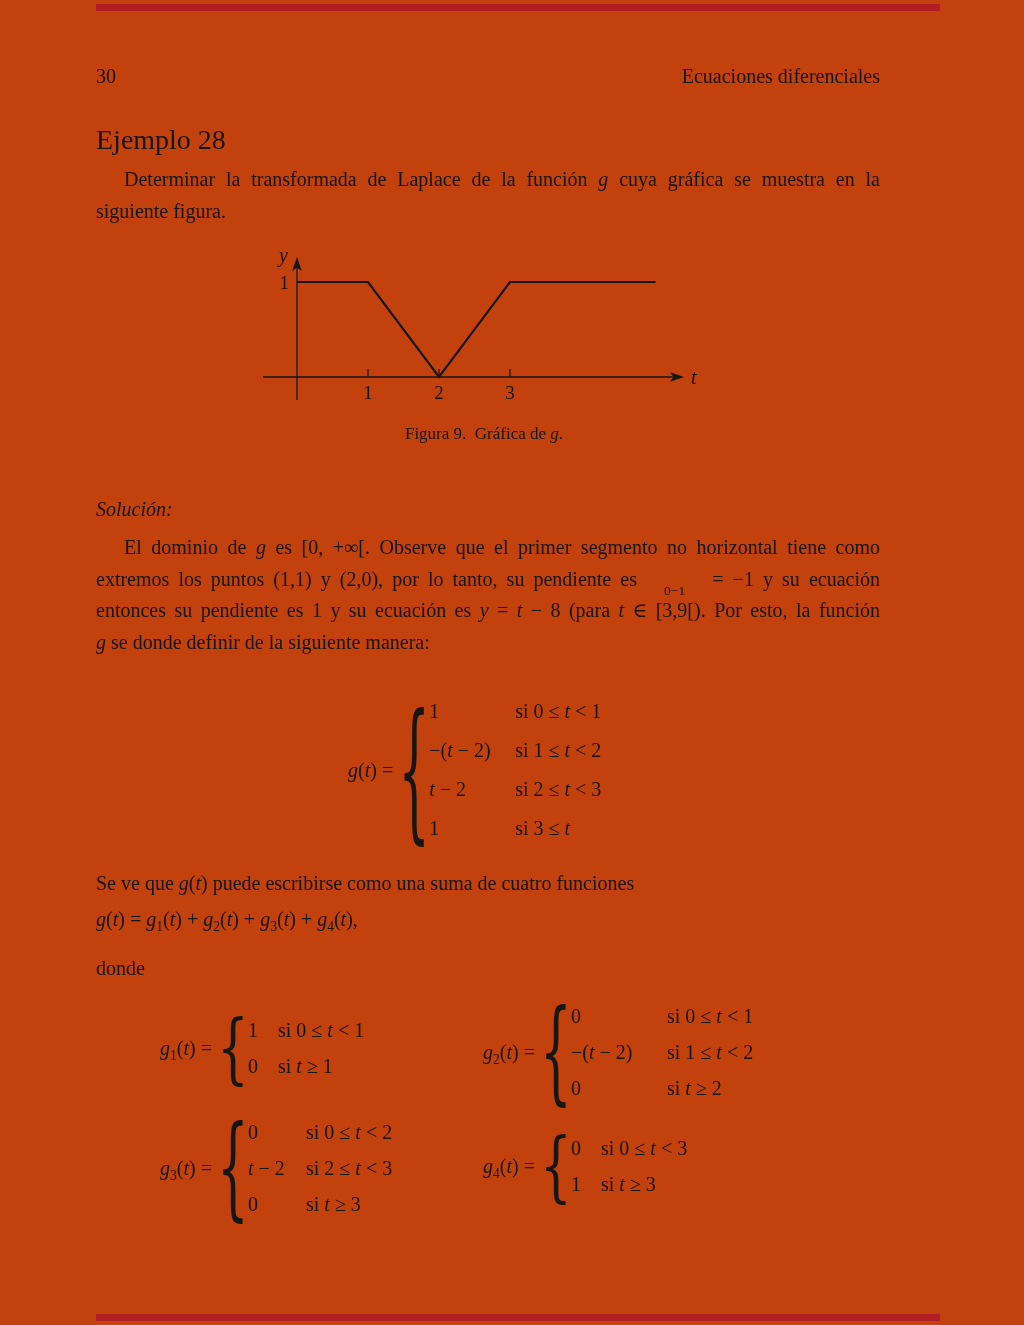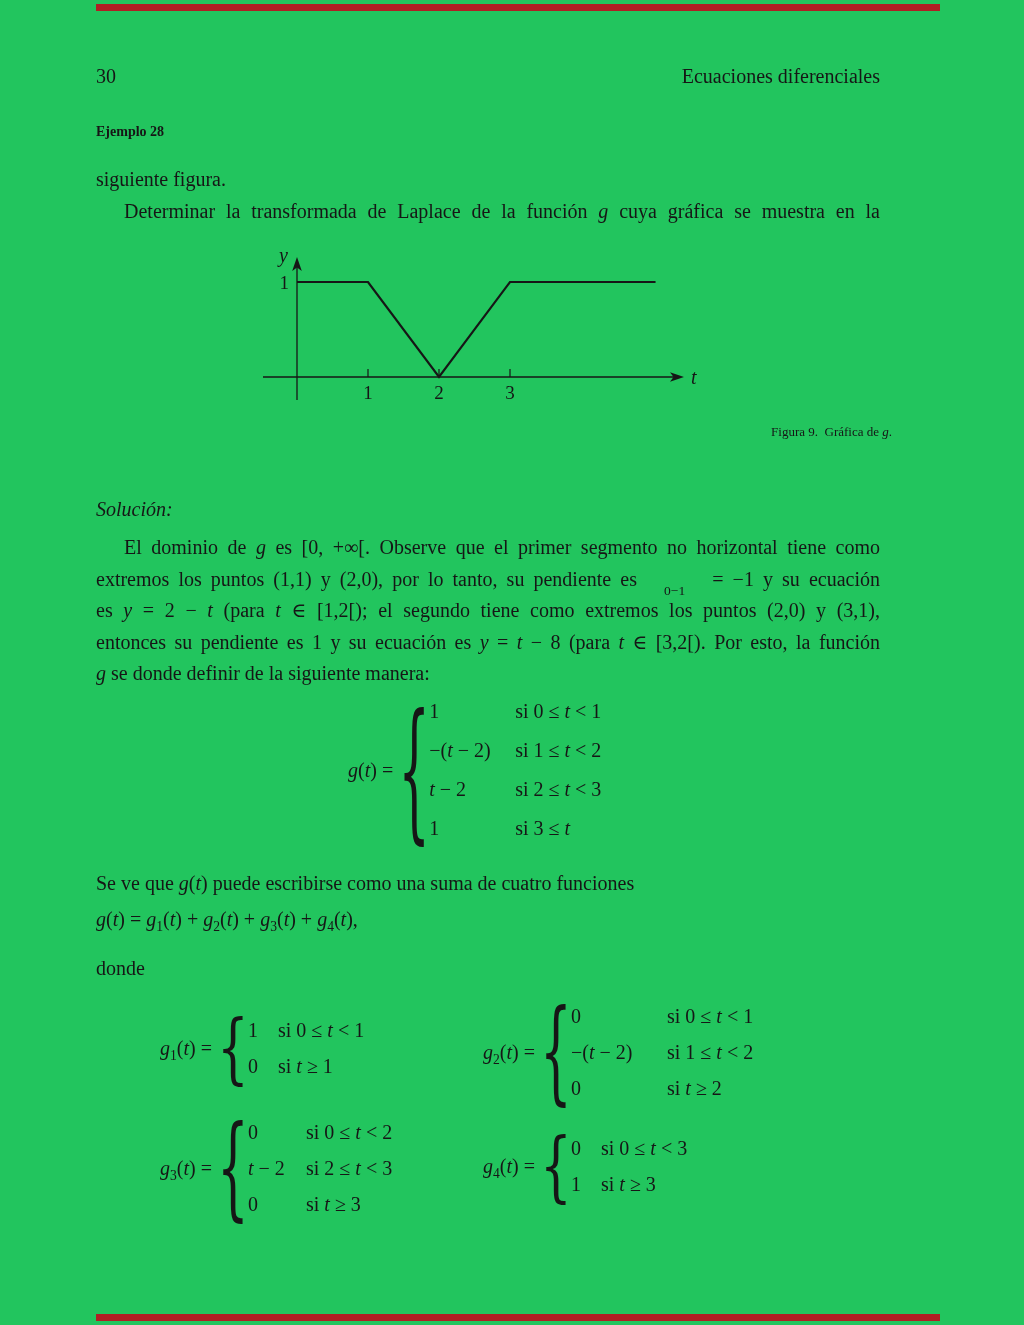--- a/index.html
+++ b/index.html
@@ -1,32 +1,32 @@
 <!DOCTYPE html>
 <html style="--accent: #b01f24;"><head>
 <meta charset="utf-8">
 <style>
   html,body{margin:0;padding:0;background:#ffffff;}
-  .page{position:relative;width:1024px;height:1325px;background:#22c55e;overflow:hidden;
+  .page{position:relative;width:1024px;height:1325px;background:#c2410c;overflow:hidden;
         font-family:"Liberation Serif","DejaVu Serif",serif;color:#161616;}
   .rule{position:absolute;left:96px;width:844px;height:7px;background:var(--accent,#b01f24);}
   .rule-top{top:4px;}
   .rule-bottom{top:1314px;}
   .hdr{position:absolute;top:63px;left:96px;width:784px;display:flex;justify-content:space-between;
        font-size:20px;line-height:26px;}
-  .h-ex{position:absolute;top:124px;left:96px;font-size:14px;font-weight:bold;}
+  .h-ex{position:absolute;top:124px;left:96px;font-size:28px;font-weight:normal;}
   .para{position:absolute;left:96px;width:784px;font-size:20px;}
   .line{display:block;line-height:31.6px;height:31.6px;overflow:hidden;}
   .jline{text-align:justify;}
   .jline::after{content:"";display:inline-block;width:100%;height:0;}
   .indent{text-indent:28px;}
   .it{font-style:italic;}
   sub{font-size:68%;line-height:0;}
-  .caption{position:absolute;top:424px;left:108px;width:784px;text-align:right;
-           font-size:13px;white-space:pre;}
+  .caption{position:absolute;top:424px;left:92px;width:784px;text-align:center;
+           font-size:17px;white-space:pre;}
   .sol{position:absolute;top:498px;left:96px;font-size:20px;font-style:italic;}
   .centerline{position:absolute;left:96px;width:784px;text-align:left;font-size:20px;}
   
   .frac{display:inline-flex;flex-direction:column;align-items:center;vertical-align:-9px;
         font-size:13.5px;line-height:1.12;margin:0 16px;}
   .fnum{border-bottom:1.2px solid #161616;padding:0 2px;}
   
   .pw{position:absolute;display:flex;align-items:center;font-size:20px;}
   .pw-lhs{margin-right:10px;white-space:nowrap;}
   .bwrap{width:22px;display:flex;align-items:center;justify-content:center;margin-right:4px;}
@@ -57,22 +57,22 @@
   <div class="rule rule-bottom"></div>
 
   <div class="hdr">
     <span>30</span>
     <span>Ecuaciones diferenciales</span>
   </div>
 
   <div class="h-ex">Ejemplo 28</div>
 
   <div class="para" style="top:164px;">
+    <span class="line jline indent"><span>Determinar la transformada de Laplace de la función </span><span class="it">g</span><span> cuya gráfica se muestra en la</span></span>
     <span class="line"><span>siguiente figura.</span></span>
-    <span class="line jline indent"><span>Determinar la transformada de Laplace de la función </span><span class="it">g</span><span> cuya gráfica se muestra en la</span></span>
   </div>
 
   <svg class="fig" width="470" height="165" viewBox="0 0 470 165">
 
     <line x1="10" y1="135" x2="424" y2="135" stroke="#161616" stroke-width="1.3"></line>
     <path d="M431,135 L417,130.2 L420.5,135 L417,139.8 Z" fill="#161616"></path>
     <line x1="44" y1="158" x2="44" y2="22" stroke="#161616" stroke-width="1.3"></line>
     <path d="M44,15 L39.2,29 L44,25.5 L48.8,29 Z" fill="#161616"></path>
 
     <line x1="115" y1="127" x2="115" y2="135" stroke="#161616" stroke-width="1.2"></line>
@@ -91,22 +91,21 @@
 
   <div class="caption"><span>Figura 9.  Gráfica de </span><span class="it">g</span><span>.</span></div>
 
   <div class="sol">Solución:</div>
 
   <div class="para" style="top:532px;">
     <span class="line jline indent"><span>El dominio de </span><span class="it">g</span><span> es [0, +∞[. Observe que el primer segmento no horizontal tiene como</span></span>
     <span class="line jline"><span>extremos los puntos (1,1) y (2,0), por lo tanto, su pendiente es </span><span class="frac">
           <span class="fnum">0−1</span>
         </span><span> = −1 y su ecuación</span></span>
-    <span class="line jline"><span>es </span><span class="it">y</span><span> = 2 − </span><span class="it">t</span><span> (para </span><span class="it">t</span><span> ∈ [1,2[); el segundo tiene como extremos los puntos (2,0) y (3,1),</span></span>
-    <span class="line jline"><span>entonces su pendiente es 1 y su ecuación es </span><span class="it">y</span><span> = </span><span class="it">t</span><span> − 8 (para </span><span class="it">t</span><span> ∈ [3,2[). Por esto, la función</span></span>
+    <span class="line jline"><span>entonces su pendiente es 1 y su ecuación es </span><span class="it">y</span><span> = </span><span class="it">t</span><span> − 8 (para </span><span class="it">t</span><span> ∈ [3,9[). Por esto, la función</span></span>
     <span class="line"><span class="it">g</span><span> se donde definir de la siguiente manera:</span></span>
   </div>
 
   <div class="pw pw-main" style="left:348px;top:692px;">
     <span class="pw-lhs"><span class="it">g</span><span>(</span><span class="it">t</span><span>) = </span></span>
     <span class="bwrap">
         <span class="brace b4">{</span>
       </span>
     <div class="pw-rows">
       <div class="pw-row">

